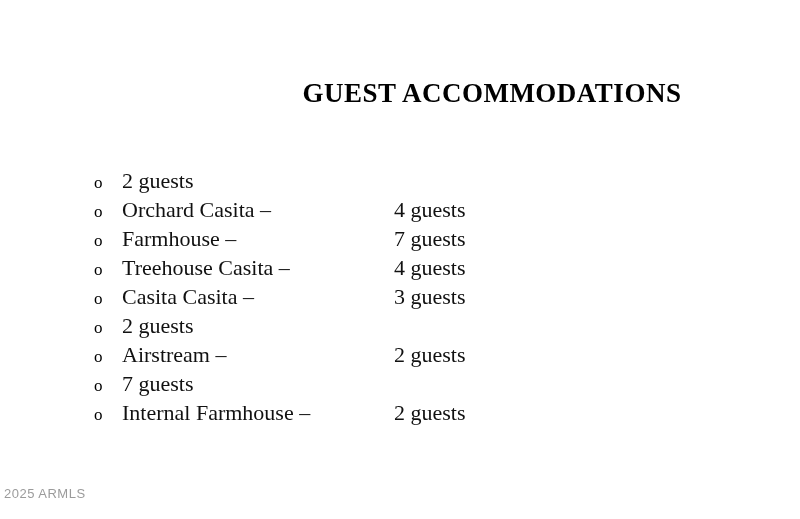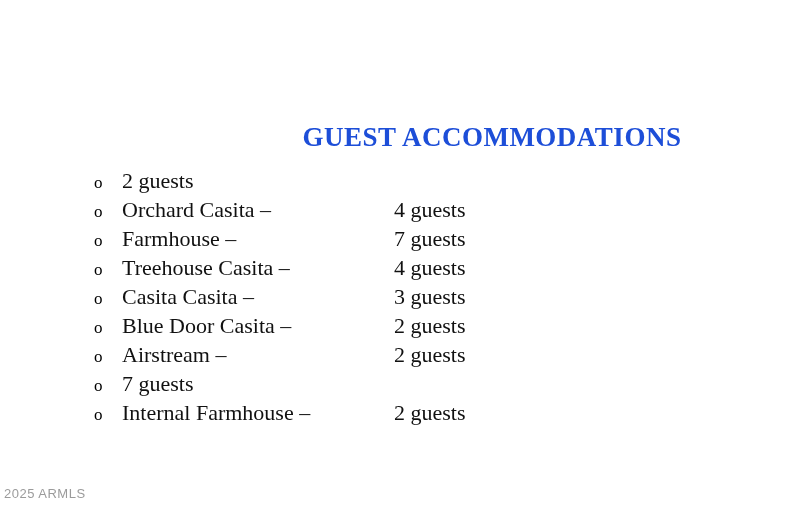--- a/index.html
+++ b/index.html
@@ -22,24 +22,23 @@
   .title {
     position: absolute;
     top: 78px;
     left: 0;
     width: 800px;
     text-align: center;
     font-family: "Liberation Serif", serif;
     font-weight: bold;
     font-size: 27px;
     letter-spacing: 0.5px;
-    color: #1d4ed8;
+    color: #000000;
     padding-left: 184px;
     box-sizing: border-box;
-    margin-top: 44px;
   }
   .list {
     position: absolute;
     top: 168px;
     left: 84px;
     width: 640px;
   }
   .row {
     display: flex;
     align-items: baseline;
@@ -112,21 +111,20 @@
     </div>
 
     <div class="row">
       <span class="bullet">o</span>
       <span class="name">Casita Casita –</span>
       <span class="guests">3 guests</span>
     </div>
 
     <div class="row">
       <span class="bullet">o</span>
-      <span class="name">Blue Door Casita –</span>
       <span class="guests">2 guests</span>
     </div>
 
     <div class="row">
       <span class="bullet">o</span>
       <span class="name">Airstream –</span>
       <span class="guests">2 guests</span>
     </div>
 
     <div class="row">

